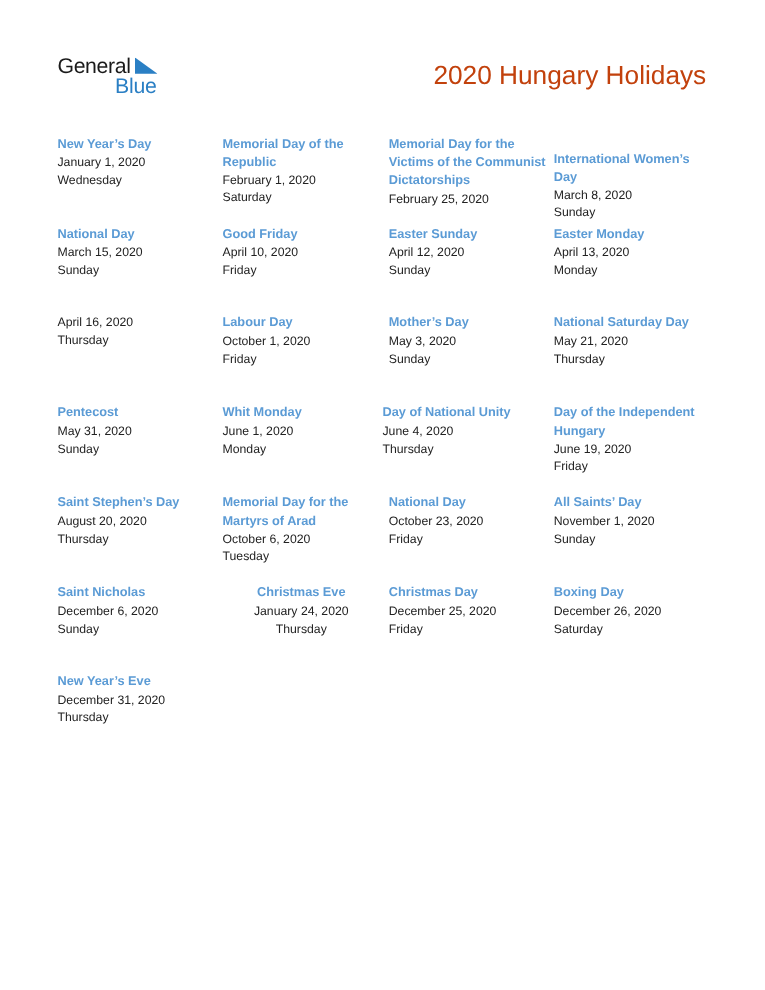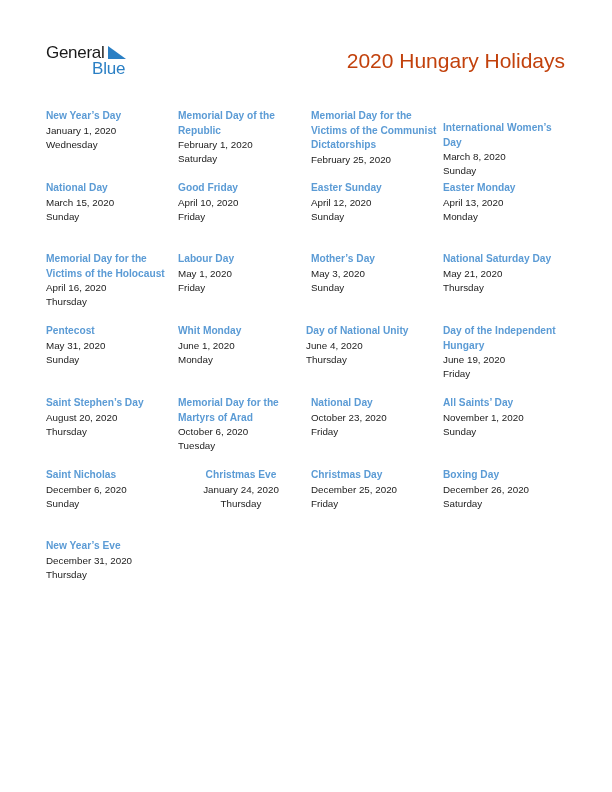--- a/index.html
+++ b/index.html
@@ -67,27 +67,26 @@
       <div class="h-name">Easter Sunday</div>
       <div class="h-date">April 12, 2020</div>
       <div class="h-day">Sunday</div>
     </div>
     <div class="holiday" style="left: 443px; top: 181px;">
       <div class="h-name">Easter Monday</div>
       <div class="h-date">April 13, 2020</div>
       <div class="h-day">Monday</div>
     </div>
     <div class="holiday" style="left: 46px; top: 252px;">
-      <div class="h-name">Memorial Day for the Victims of the Holocaust</div>
       <div class="h-date">April 16, 2020</div>
       <div class="h-day">Thursday</div>
     </div>
     <div class="holiday" style="left: 178px; top: 252px;">
       <div class="h-name">Labour Day</div>
-      <div class="h-date">May 1, 2020</div>
+      <div class="h-date">October 1, 2020</div>
       <div class="h-day">Friday</div>
     </div>
     <div class="holiday" style="left: 311px; top: 252px;">
       <div class="h-name">Mother’s Day</div>
       <div class="h-date">May 3, 2020</div>
       <div class="h-day">Sunday</div>
     </div>
     <div class="holiday" style="left: 443px; top: 252px;">
       <div class="h-name">National Saturday Day</div>
       <div class="h-date">May 21, 2020</div>

